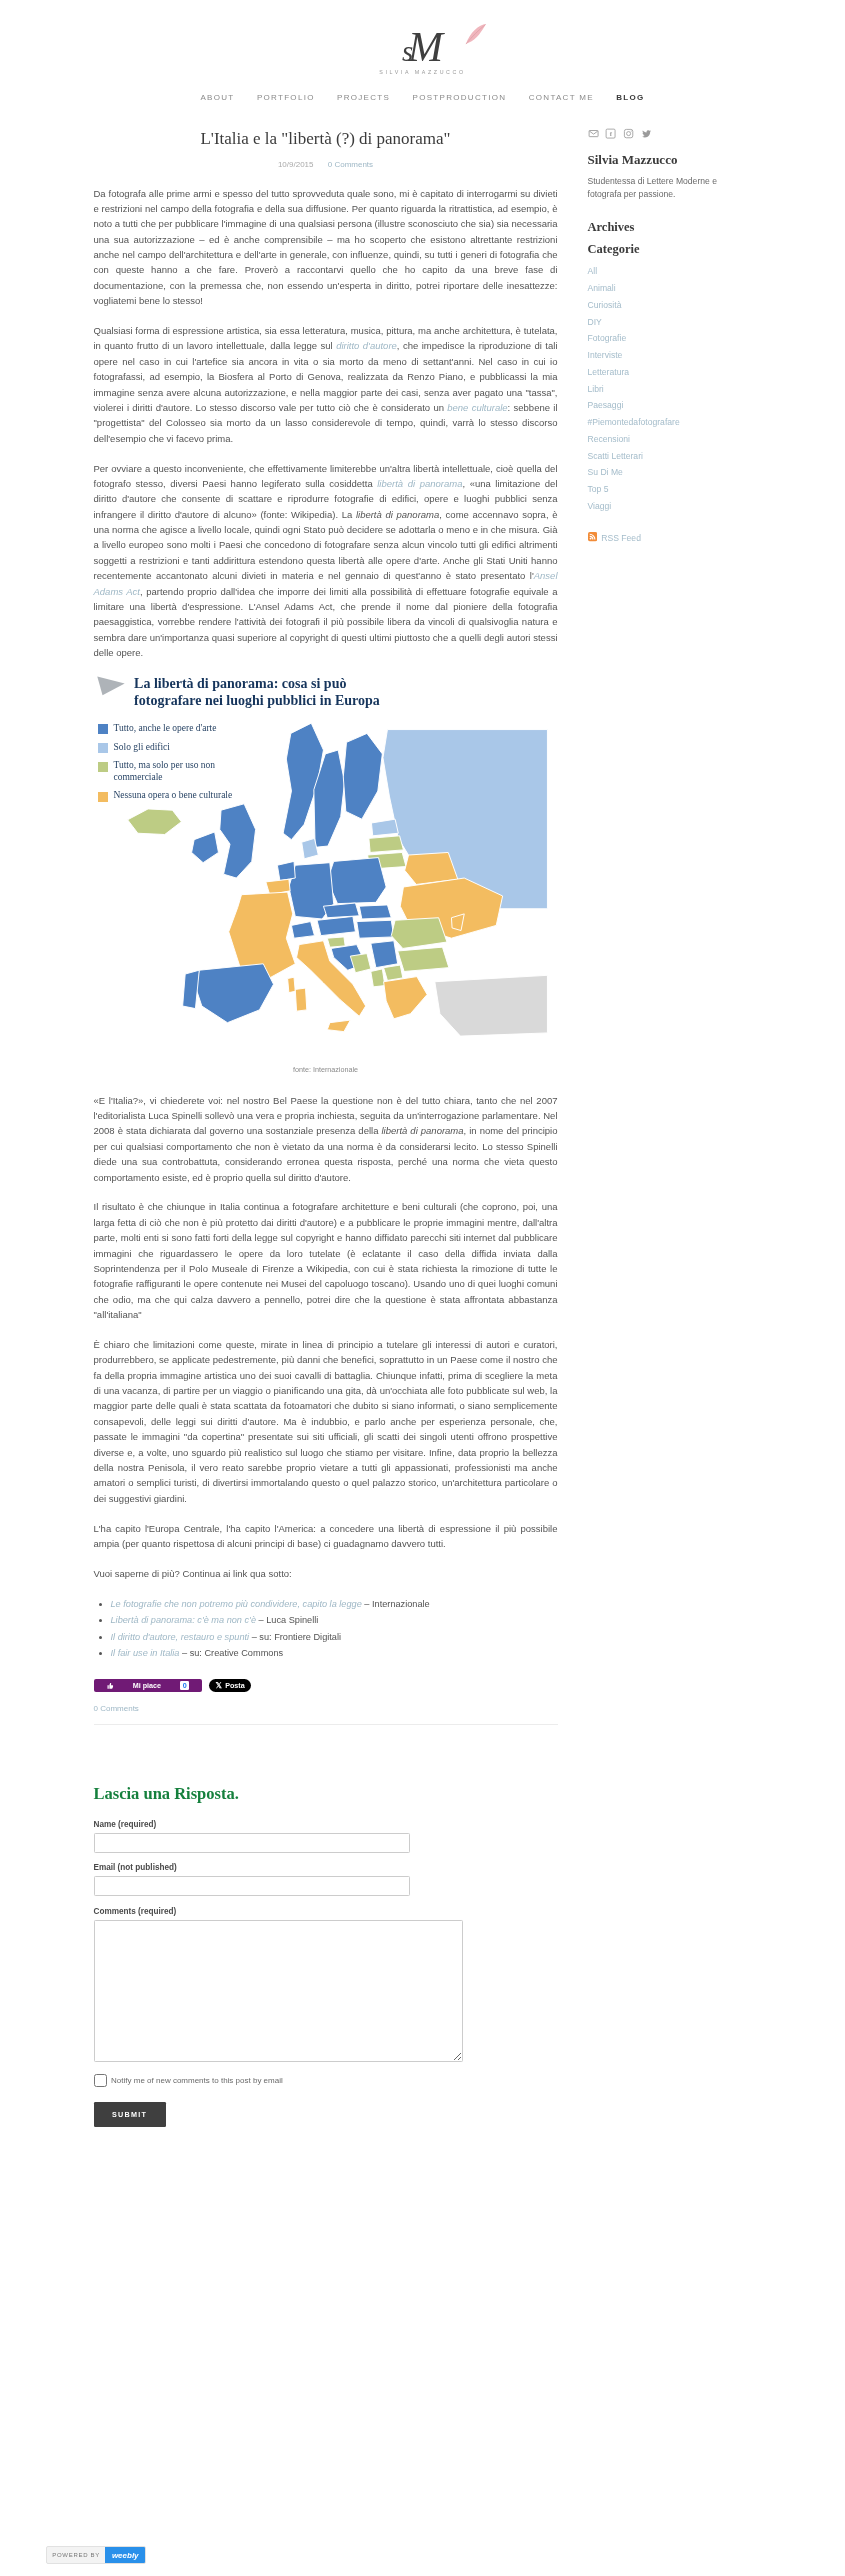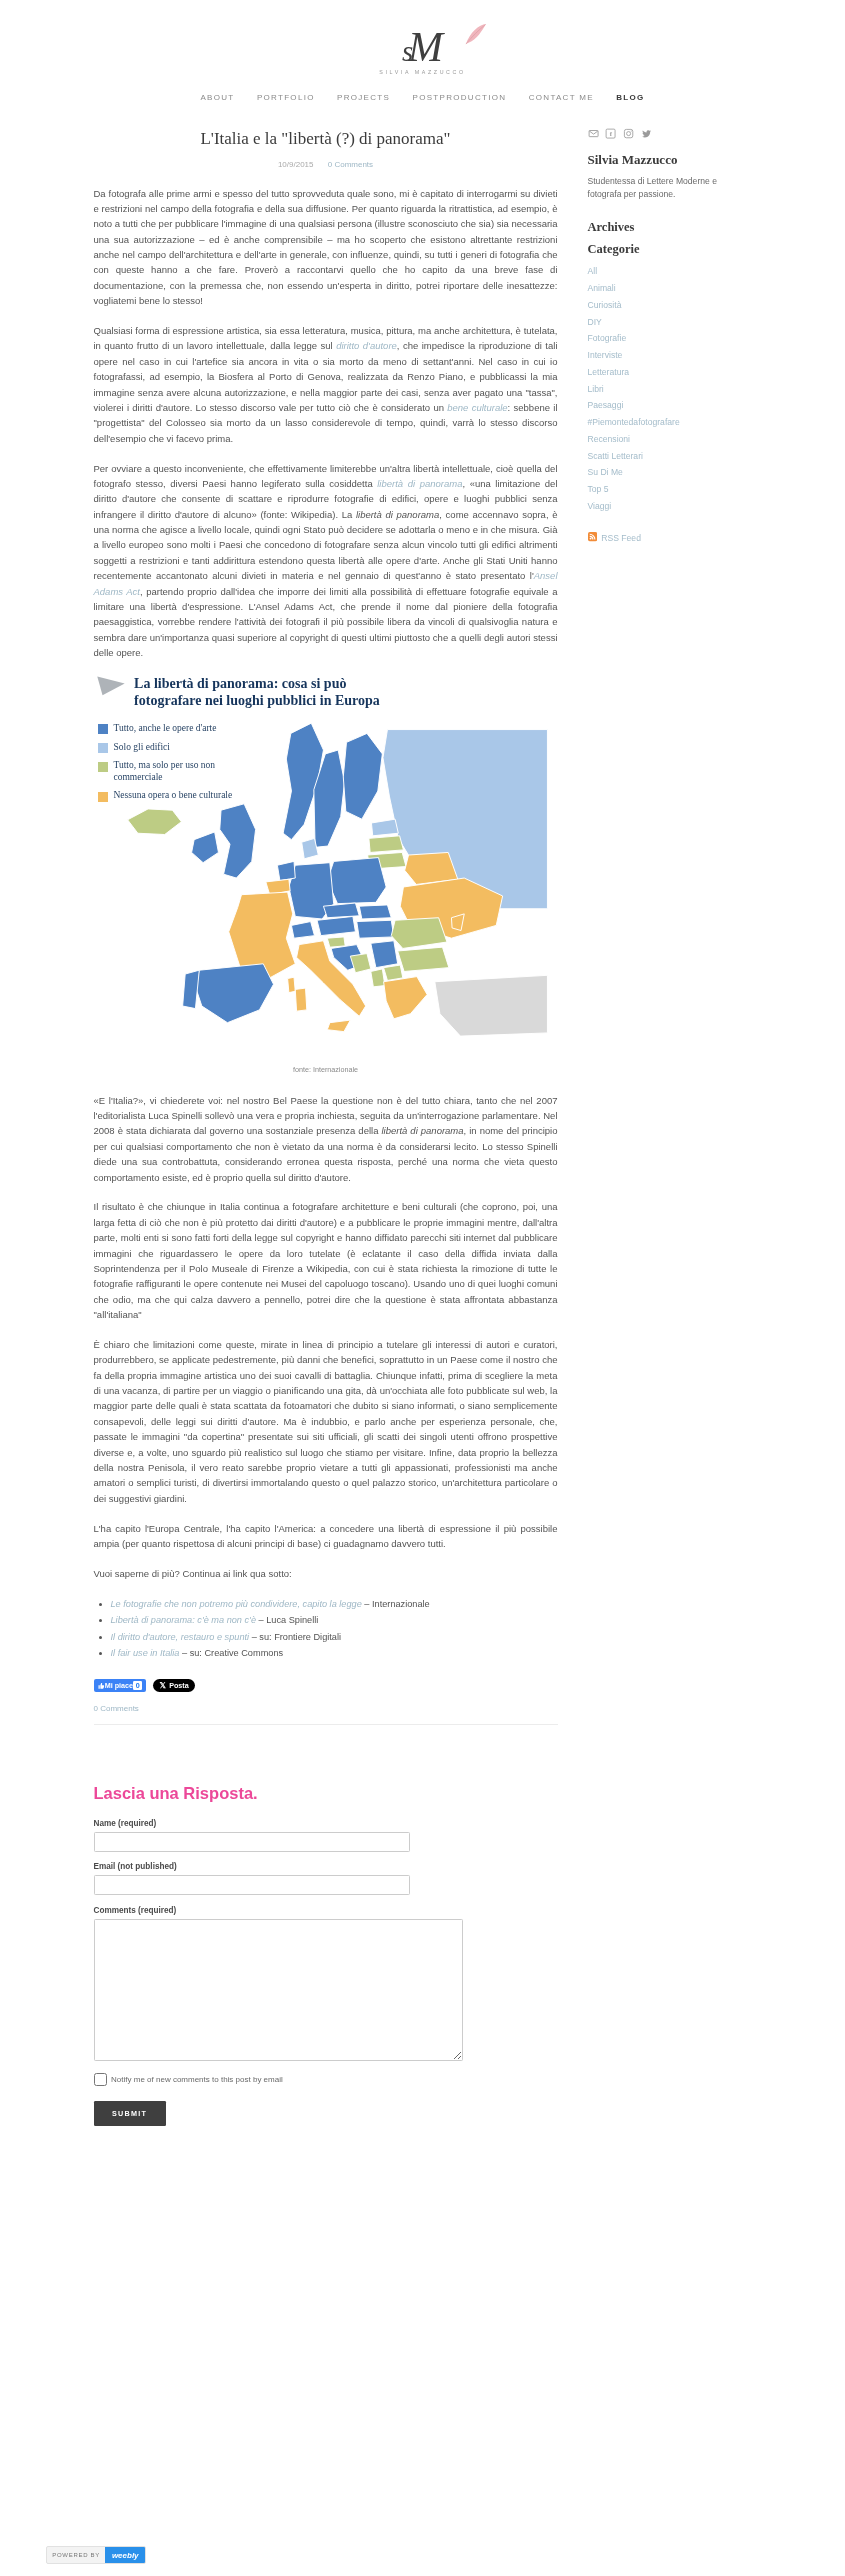--- a/index.html
+++ b/index.html
@@ -46,43 +46,43 @@
   .legend-label { font-family:"Liberation Serif", serif; font-size:9.5px; color:#1f3c5e; line-height:1.2; }
   .info-source { text-align:center; font-size:7.2px; color:#8a8a8a; margin-top:5.3px; }
 
   
   .links-list { margin:2.6px 0 17px 17px; }
   .links-list li { font-size:9.2px; line-height:1.8; color:#545454; }
   .links-list .seg-link { color:#9fb8c6; font-style:italic; text-decoration:none; cursor:pointer; }
 
   
   .share-row { display:flex; gap:6.6px; align-items:center; margin-bottom:9.2px; }
-  .fb-like { display:inline-flex; align-items:center; gap:0; background:#3b82f6; color:#ffffff;
-             font-size:7.2px; font-weight:bold; border:none; border-radius:2px; padding:2px 4px; cursor:pointer; }
+  .fb-like { display:inline-flex; align-items:center; gap:19px; background:#701a75; color:#ffffff;
+             font-size:7.2px; font-weight:bold; border:none; border-radius:2px; padding:2px 13px; cursor:pointer; }
   .fb-count { background:#ffffff; color:#1877f2; border-radius:1.3px; padding:0 2.6px; font-weight:bold; }
   .tweet-btn { display:inline-flex; align-items:center; gap:3.3px; background:#000000; color:#ffffff;
                font-size:7.2px; font-weight:bold; border:none; border-radius:6.6px; padding:2px 6.6px; cursor:pointer; }
   .tweet-x { font-weight:bold; font-size:8px; }
   .comments-bottom { font-size:8px; color:#9fb8c6; text-decoration:none; cursor:pointer; }
   .post-divider { border:none; border-top:0.7px solid #ececec; margin:10.5px 0 0 0; }
 
   
   .social-row { display:flex; gap:6.6px; margin-bottom:13px; }
   .social-row a { color:#9b9b9b; cursor:pointer; display:inline-flex; }
   .author-name { font-family:"Liberation Serif", serif; font-weight:bold; font-size:13px; color:#3b3b3b; margin-bottom:6.6px; }
   .author-bio { font-size:8.6px; line-height:1.55; color:#6a6a6a; margin-bottom:18.4px; }
   .side-title { font-family:"Liberation Serif", serif; font-weight:bold; font-size:12.5px; color:#3b3b3b; margin-bottom:6.6px; }
   .side-list { list-style:none; margin-bottom:17px; }
   .side-list li a { font-size:8.6px; color:#a4bcca; line-height:1.95; text-decoration:none; cursor:pointer; }
   .rss-row { display:flex; align-items:center; gap:4.6px; margin-top:2.6px; }
   .rss-row a { font-size:8.6px; color:#a4bcca; text-decoration:none; cursor:pointer; }
 
   
   .reply-section { margin-top:59px; width:464px; }
-  .reply-title { font-family:Liberation Sans, sans-serif; font-weight:bold; font-size:16.5px; color:#ec4899; margin-bottom:16px; }
+  .reply-title { font-family:Liberation Serif, serif; font-weight:bold; font-size:16.5px; color:#15803d; margin-bottom:16px; }
   .field-block { margin-bottom:10.5px; }
   .field-label { display:block; font-size:8.2px; font-weight:bold; color:#4a4a4a; margin-bottom:4px; }
   .field-input { width:316px; height:20px; border:0.7px solid #cccccc; border-radius:1.3px; padding:2.6px 5.3px; font-size:8.6px; color:#444; }
   .field-textarea { width:369px; height:142px; border:0.7px solid #cccccc; border-radius:1.3px; padding:4px 5.3px; font-size:8.6px; color:#444; resize:vertical; }
   .notify-row { display:flex; align-items:center; gap:4.6px; font-size:8px; color:#6a6a6a; margin:6.6px 0 14.5px 0; }
   .submit-btn { background:#3f3f3f; color:#ffffff; border:none; border-radius:1.3px; font-size:7.2px;
                 letter-spacing:1.3px; padding:8px 18.4px; cursor:pointer; font-weight:bold; }
 
   
   .site-footer { margin-top:auto; width:845px; padding:9.2px 0 12px 46px; }

